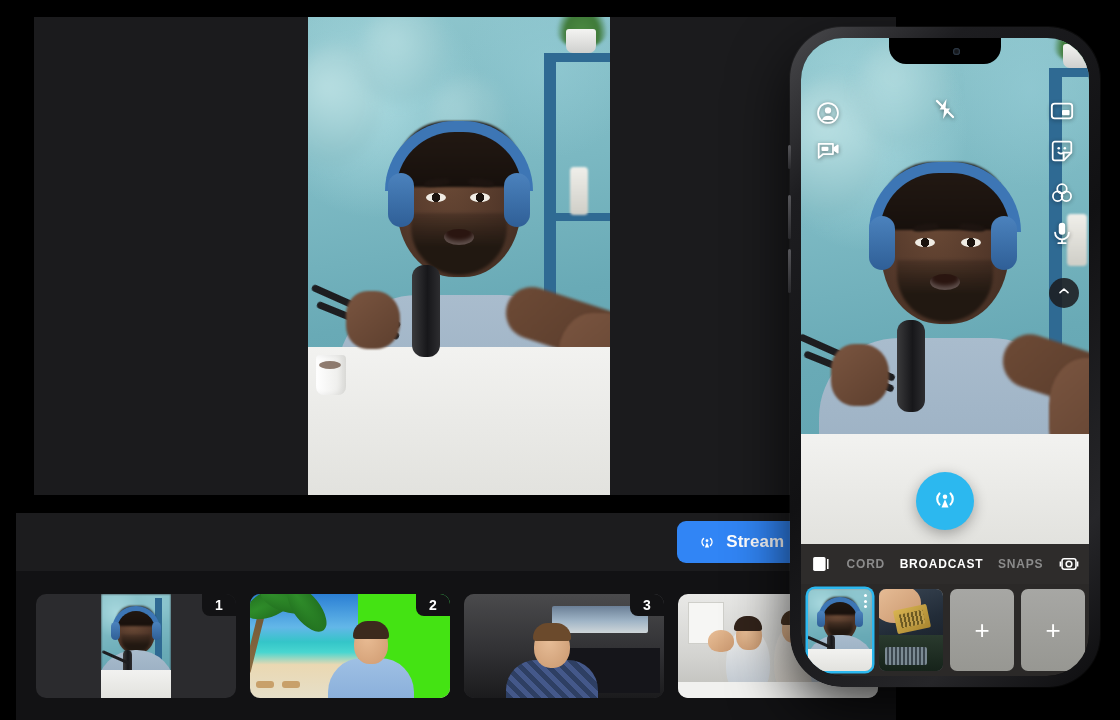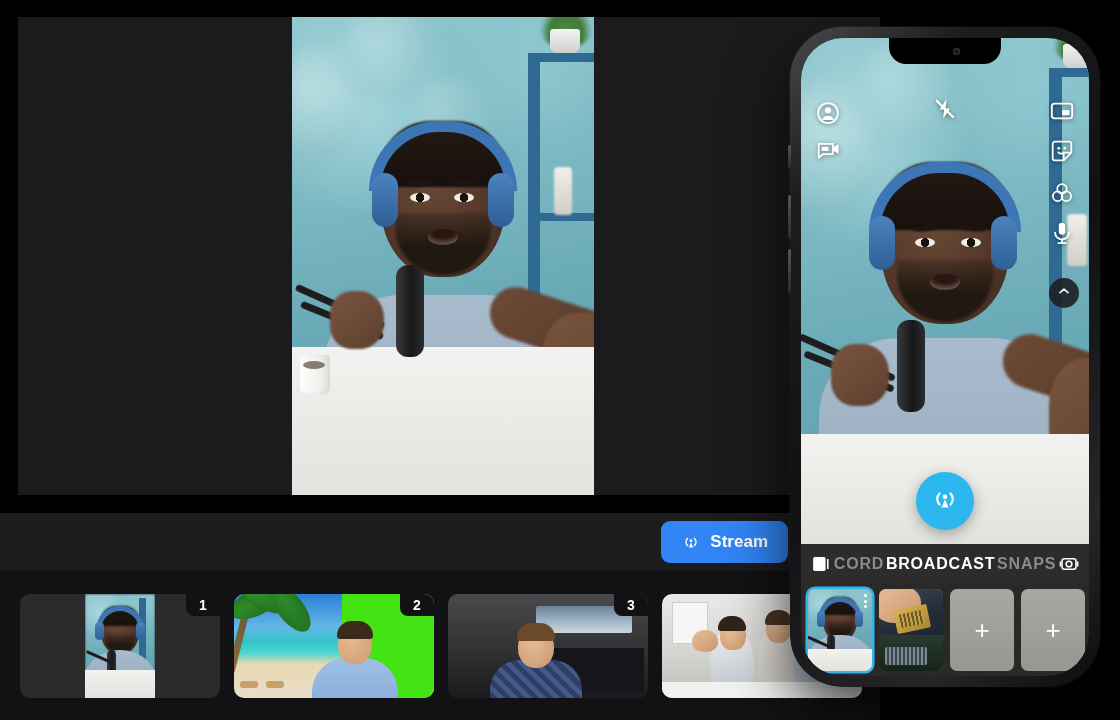--- a/index.html
+++ b/index.html
@@ -1,20 +1,20 @@
 <!DOCTYPE html>
 <html><head>
 <meta charset="utf-8">
 <style>
   html,body{margin:0;padding:0;background:#000;}
   body{width:1120px;height:720px;overflow:hidden;position:relative;
        font-family:"Liberation Sans",sans-serif;-webkit-font-smoothing:antialiased;}
 
   
-  #desktop-app{position:absolute;left:0;top:0;width:880px;height:600px;background:#000;}
+  #desktop-app{position:absolute;left:16px;top:0;width:880px;height:600px;background:#000;}
 
   
   #preview-canvas{position:absolute;left:18px;top:17px;width:862px;height:478px;
       background:#1b1b1d;overflow:hidden;}
   #video-stage{position:absolute;left:274px;top:0;width:302px;height:478px;overflow:hidden;}
 
   
   .scene-bg{position:absolute;inset:0;
      background:
        radial-gradient(60% 40% at 22% 18%, rgba(180,225,230,.75), rgba(0,0,0,0) 60%),
@@ -128,21 +128,21 @@
      filter:drop-shadow(0 1px 2px rgba(0,0,0,.45));}
   #broadcast-fab{position:absolute;left:50%;transform:translateX(-50%);bottom:14px;width:58px;height:58px;
      border-radius:50%;background:#2cb8ef;display:flex;align-items:center;justify-content:center;
      z-index:22;cursor:pointer;box-shadow:0 4px 14px rgba(0,0,0,.3);}
   #chev-btn{position:absolute;right:10px;top:240px;width:30px;height:30px;border-radius:50%;
      background:rgba(28,28,32,.88);display:flex;align-items:center;justify-content:center;z-index:21;cursor:pointer;}
 
   
   #phone-tabs{position:absolute;left:0;top:506px;width:288px;height:40px;background:#2e2c2b;
      display:flex;align-items:center;justify-content:space-between;padding:0 9px;box-sizing:border-box;}
-  .tab-label{font-size:16px;font-weight:700;letter-spacing:.8px;cursor:pointer;}
+  .tab-label{font-size:12px;font-weight:700;letter-spacing:.8px;cursor:pointer;}
   .tab-dim{color:#8b8b8b;}
   .tab-on{color:#fff;}
   #phone-thumbs{position:absolute;left:0;top:546px;width:288px;height:92px;background:#2b2928;
      display:flex;align-items:center;gap:7px;padding:0 7px;box-sizing:border-box;}
   .p-thumb{position:relative;width:64px;height:82px;border-radius:7px;overflow:hidden;background:#9a9a98;
      flex:0 0 auto;cursor:pointer;}
   .p-thumb.sel{box-shadow:0 0 0 2.5px #2cb8ef;}
   .p-plus{display:flex;align-items:center;justify-content:center;color:#fff;font-size:26px;font-weight:300;
      background:linear-gradient(180deg,#a7a7a4,#979792);}
   .dots3{position:absolute;right:5px;top:5px;display:flex;flex-direction:column;gap:2.5px;z-index:3;cursor:pointer;}

